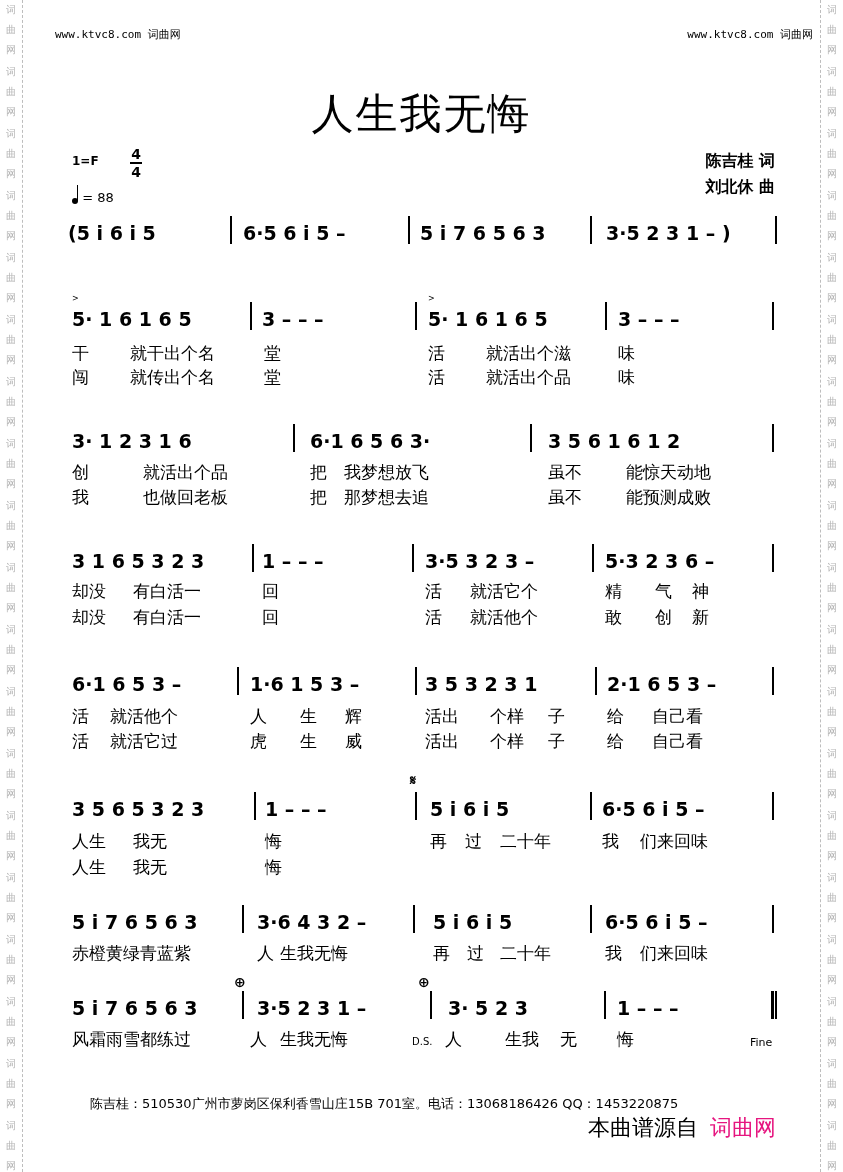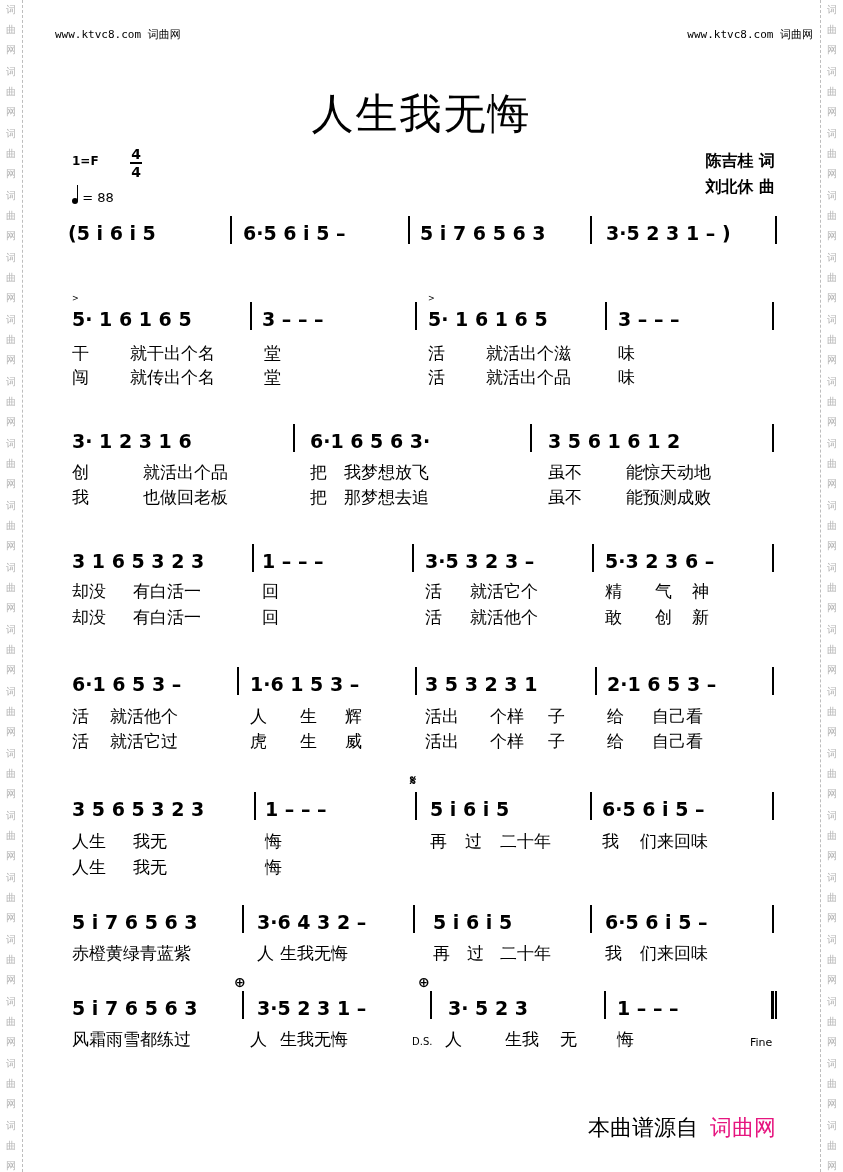--- a/index.html
+++ b/index.html
@@ -403,16 +403,17 @@
     <div class="seg" style="left:234px;top:974px;">⊕</div>
     <div class="seg" style="left:418px;top:974px;">⊕</div>
     <div class="ds" style="left:412px;top:1036px;">D.S.</div>
     <div class="fine" style="left:750px;top:1036px;">Fine</div>
     <div class="accent" style="left:72px;top:294px;">&gt;</div>
     <div class="accent" style="left:428px;top:294px;">&gt;</div>
     <div class="bar" style="left:771px;top:991px;width:3px;"></div>
   </div>
 
 <div class="footer">
+  <div>陈吉桂：510530广州市萝岗区保利香雪山庄15B 701室。电话：13068186426  QQ：1453220875</div>
 </div>
 <div class="source">
   <span>本曲谱源自</span><span class="brand">词曲网</span>
 </div>
 
 </body></html>

